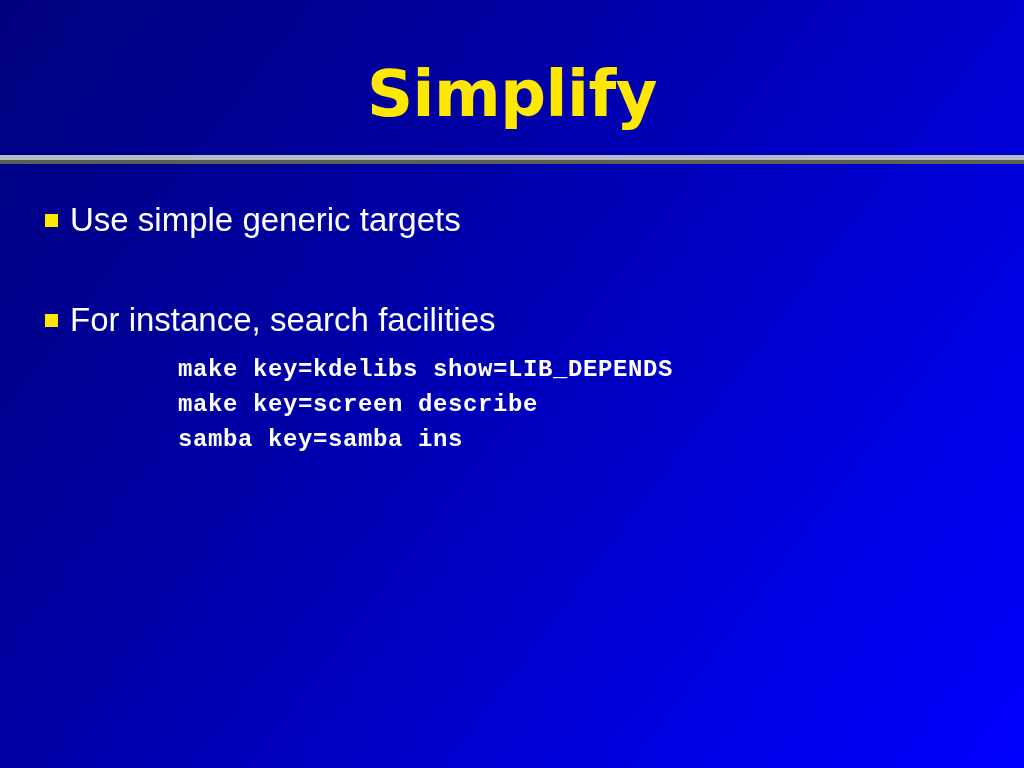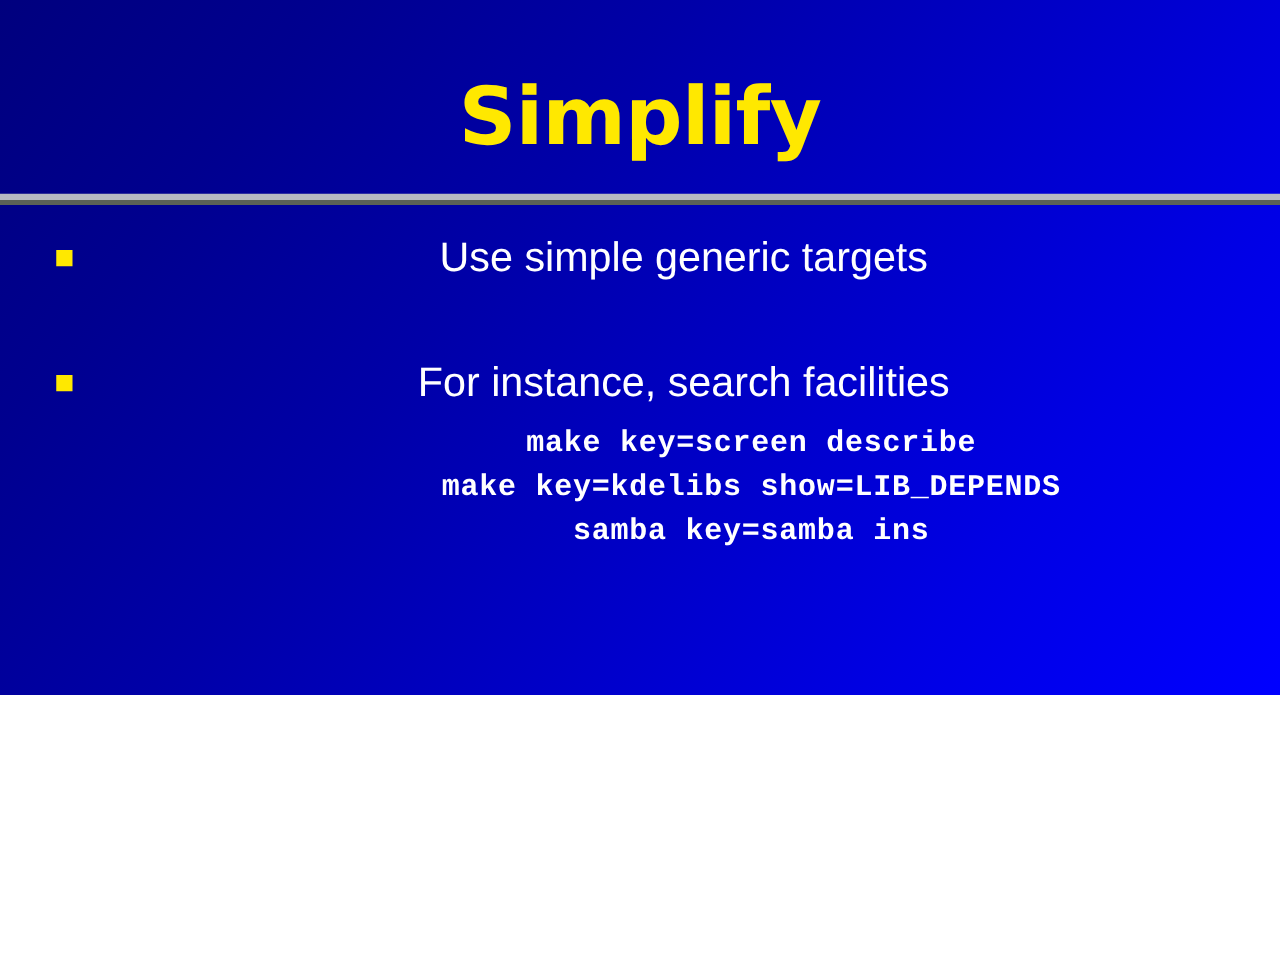--- a/index.html
+++ b/index.html
@@ -10,21 +10,21 @@
   body {
     width: 1024px;
     height: 768px;
     overflow: hidden;
     font-family: "Liberation Sans", sans-serif;
   }
 
   .slide {
     position: relative;
     width: 1024px;
-    height: 556px;
+    height: 768px;
     
     background: linear-gradient(127deg, #00007e 0%, #00008f 18%, #0000a8 38%, #0000c6 58%, #0000e4 78%, #0000ff 100%);
     overflow: hidden;
   }
 
   
   .title-area {
     position: absolute;
     left: 0;
     top: 62px;
@@ -62,23 +62,22 @@
     left: 0; top: 5px;
     width: 100%;
     height: 4px;
     background: #5b6157;
   }
 
   
   .body-area {
     position: absolute;
     left: 0;
-    top: 174px;
+    top: 188px;
     width: 1024px;
-    text-align: center;
   }
 
   .bullet-row {
     position: relative;
     display: block;
     padding-left: 70px;
     min-height: 40px;
   }
   .bullet-row.first { margin-top: 12px; }
   .bullet-row.second { margin-top: 60px; }
@@ -138,20 +137,20 @@
       <span class="bullet-marker"></span>
       <span class="bullet-text">Use simple generic targets</span>
     </div>
 
     <div class="bullet-row second">
       <span class="bullet-marker"></span>
       <span class="bullet-text">For instance, search facilities</span>
     </div>
 
     <div class="code-block">
+      <span class="code-line">make key=kdelibs show=LIB_DEPENDS</span>
       <span class="code-line">make key=screen describe</span>
-      <span class="code-line">make key=kdelibs show=LIB_DEPENDS</span>
       <span class="code-line">samba key=samba ins</span>
     </div>
 
   </div>
 
 </div>
 
 </body></html>

